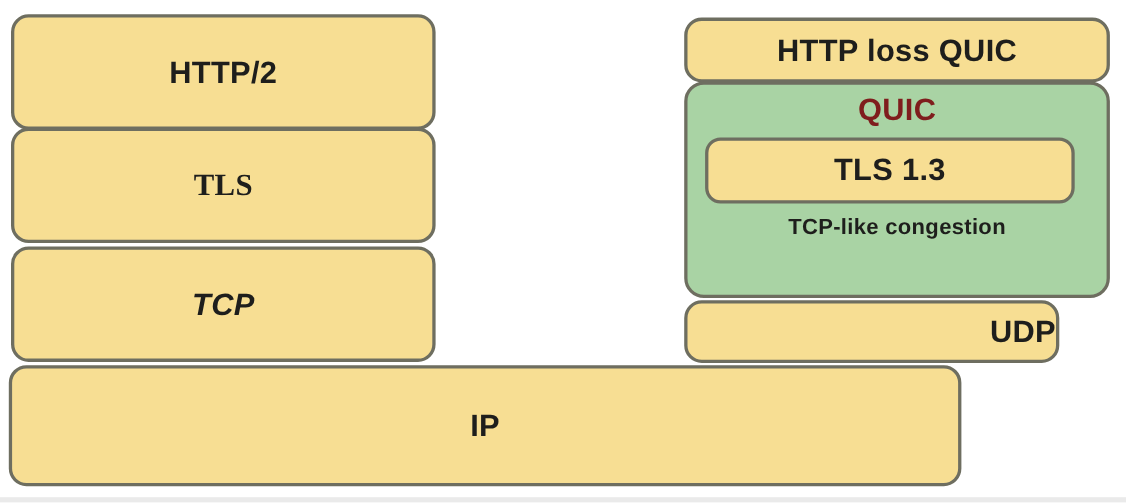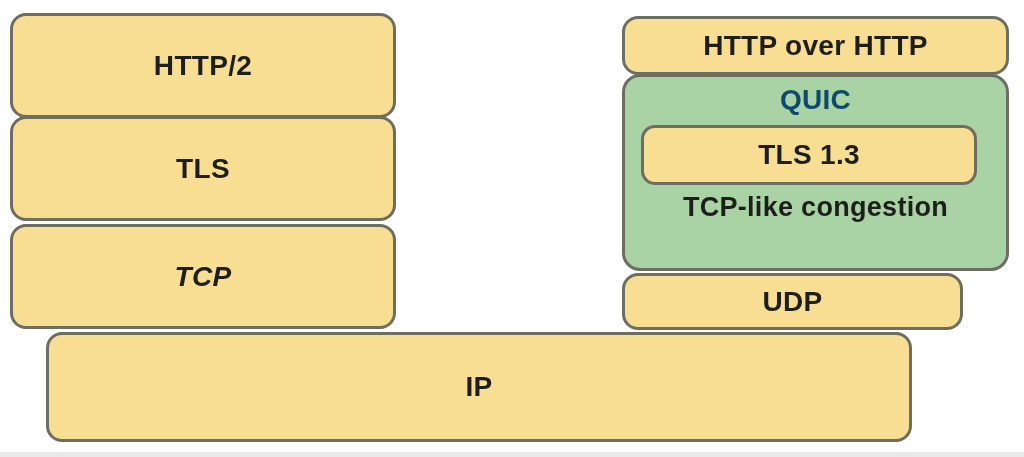--- a/index.html
+++ b/index.html
@@ -24,52 +24,52 @@
     display: flex;
     align-items: center;
     justify-content: center;
     font-weight: bold;
     font-size: 28px;
     color: #1E1E1C;
     letter-spacing: 0.3px;
   }
   
   .box.http2 { left: 10px;  top: 13px;  width: 386px;  height: 105px; }
-  .box.tls   { left: 10px;  top: 116px; width: 386px;  height: 105px; }
+  .box.tls   { left: 10px;  top: 116px; width: 386px;  height: 105px; font-family: Liberation Serif, serif; }
   .box.tcp   { left: 10px;  top: 224px; width: 386px;  height: 105px; font-style: italic; }
   
-  .box.ip    { left: 8px;   top: 332px; width: 866px; height: 110px; margin-left: 38px; }
+  .box.ip    { left: 8px;   top: 332px; width: 866px; height: 110px; }
   
   .box.httpquic { left: 622px; top: 16px;  width: 387px; height: 59px; }
-  .box.udp      { left: 622px; top: 273px; width: 341px; height: 57px; }
+  .box.udp      { left: 622px; top: 273px; width: 341px; height: 57px; justify-content: flex-end; }
   .box.quic {
     left: 622px; top: 74px; width: 387px; height: 197px;
     background: #A9D3A4;
     border-radius: 18px;
     display: block;
   }
   .quic-title {
     height: 46px;
     display: flex;
     align-items: center;
     justify-content: center;
     font-weight: bold;
     font-size: 28px;
-    color: #0c4a6e;
+    color: #7f1d1d;
   }
   .box.tls13 {
     left: 16px; top: 48px; width: 336px; height: 60px;
     border-radius: 14px;
   }
   .quic-note {
     position: absolute;
     left: 0; right: 0; top: 112px;
     text-align: center;
     font-weight: bold;
-    font-size: 27px;
+    font-size: 20px;
     line-height: 37px;
     color: #1E1E1C;
   }
   .bottom-strip {
     position: absolute;
     left: 0; top: 452px;
     width: 1024px; height: 5px;
     background: #EAEAEA;
   }
 </style>
@@ -82,21 +82,21 @@
     <span>HTTP/2</span>
   </div>
   <div class="box tls">
     <span>TLS</span>
   </div>
   <div class="box tcp">
     <span>TCP</span>
   </div>
 
   <div class="box httpquic">
-    <span>HTTP over HTTP</span>
+    <span>HTTP loss QUIC</span>
   </div>
 
   <div class="box quic">
     <div class="quic-title">QUIC</div>
     <div class="box tls13">
       <span>TLS 1.3</span>
     </div>
     <div class="quic-note">
       <div>TCP-like congestion</div>
     </div>

